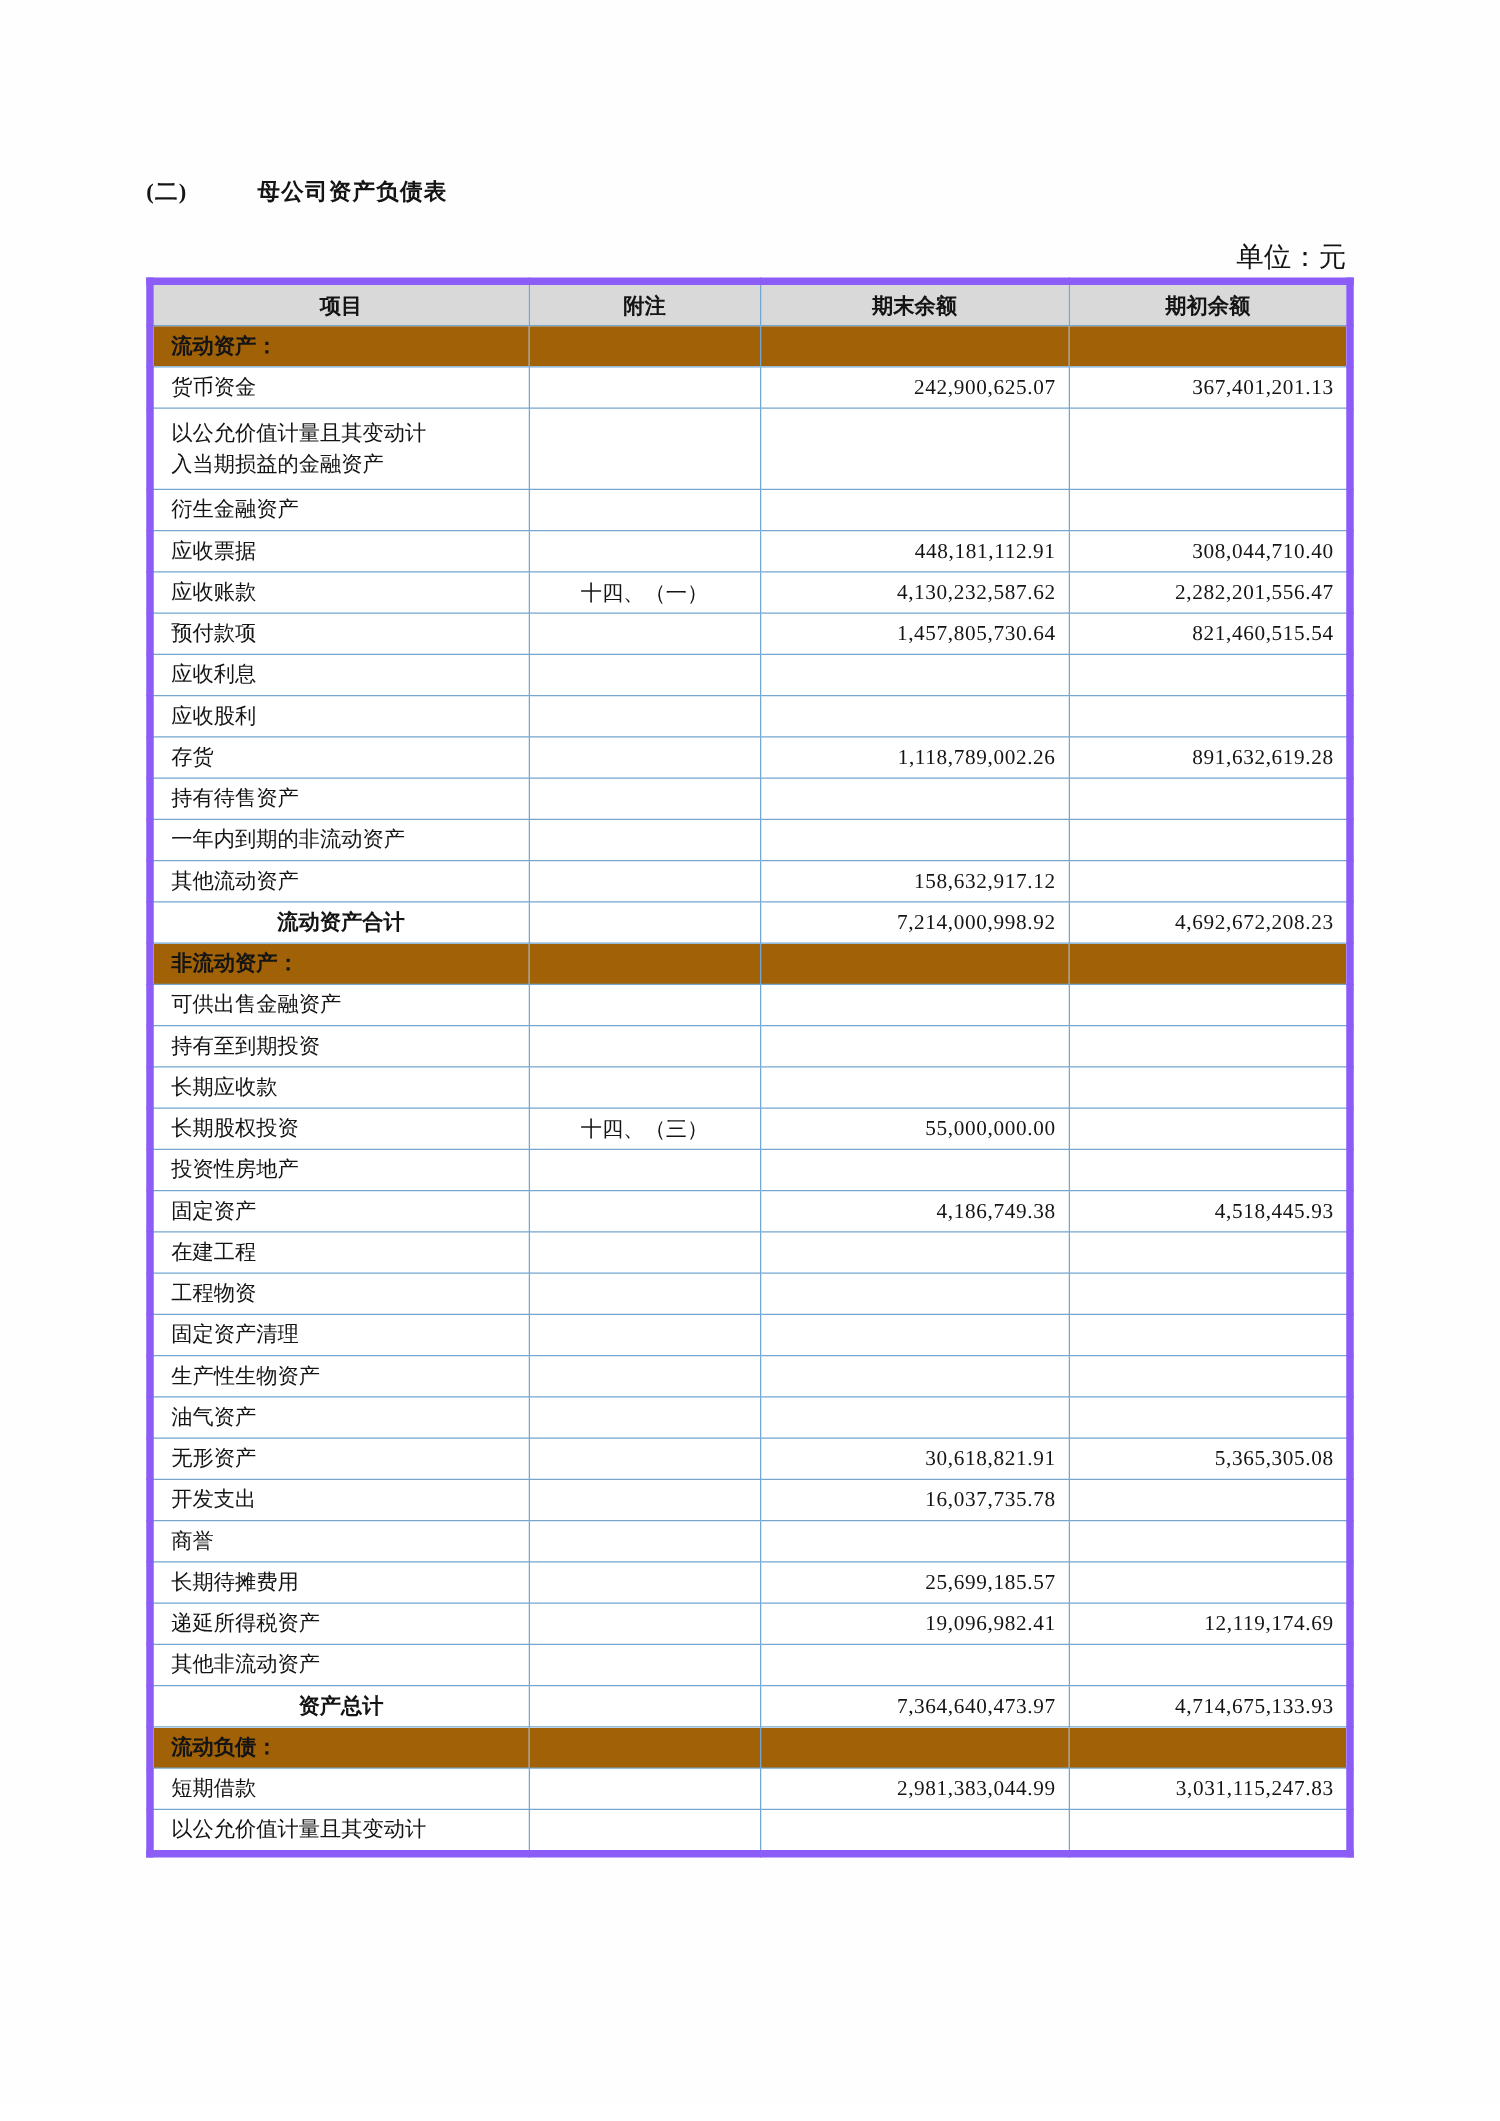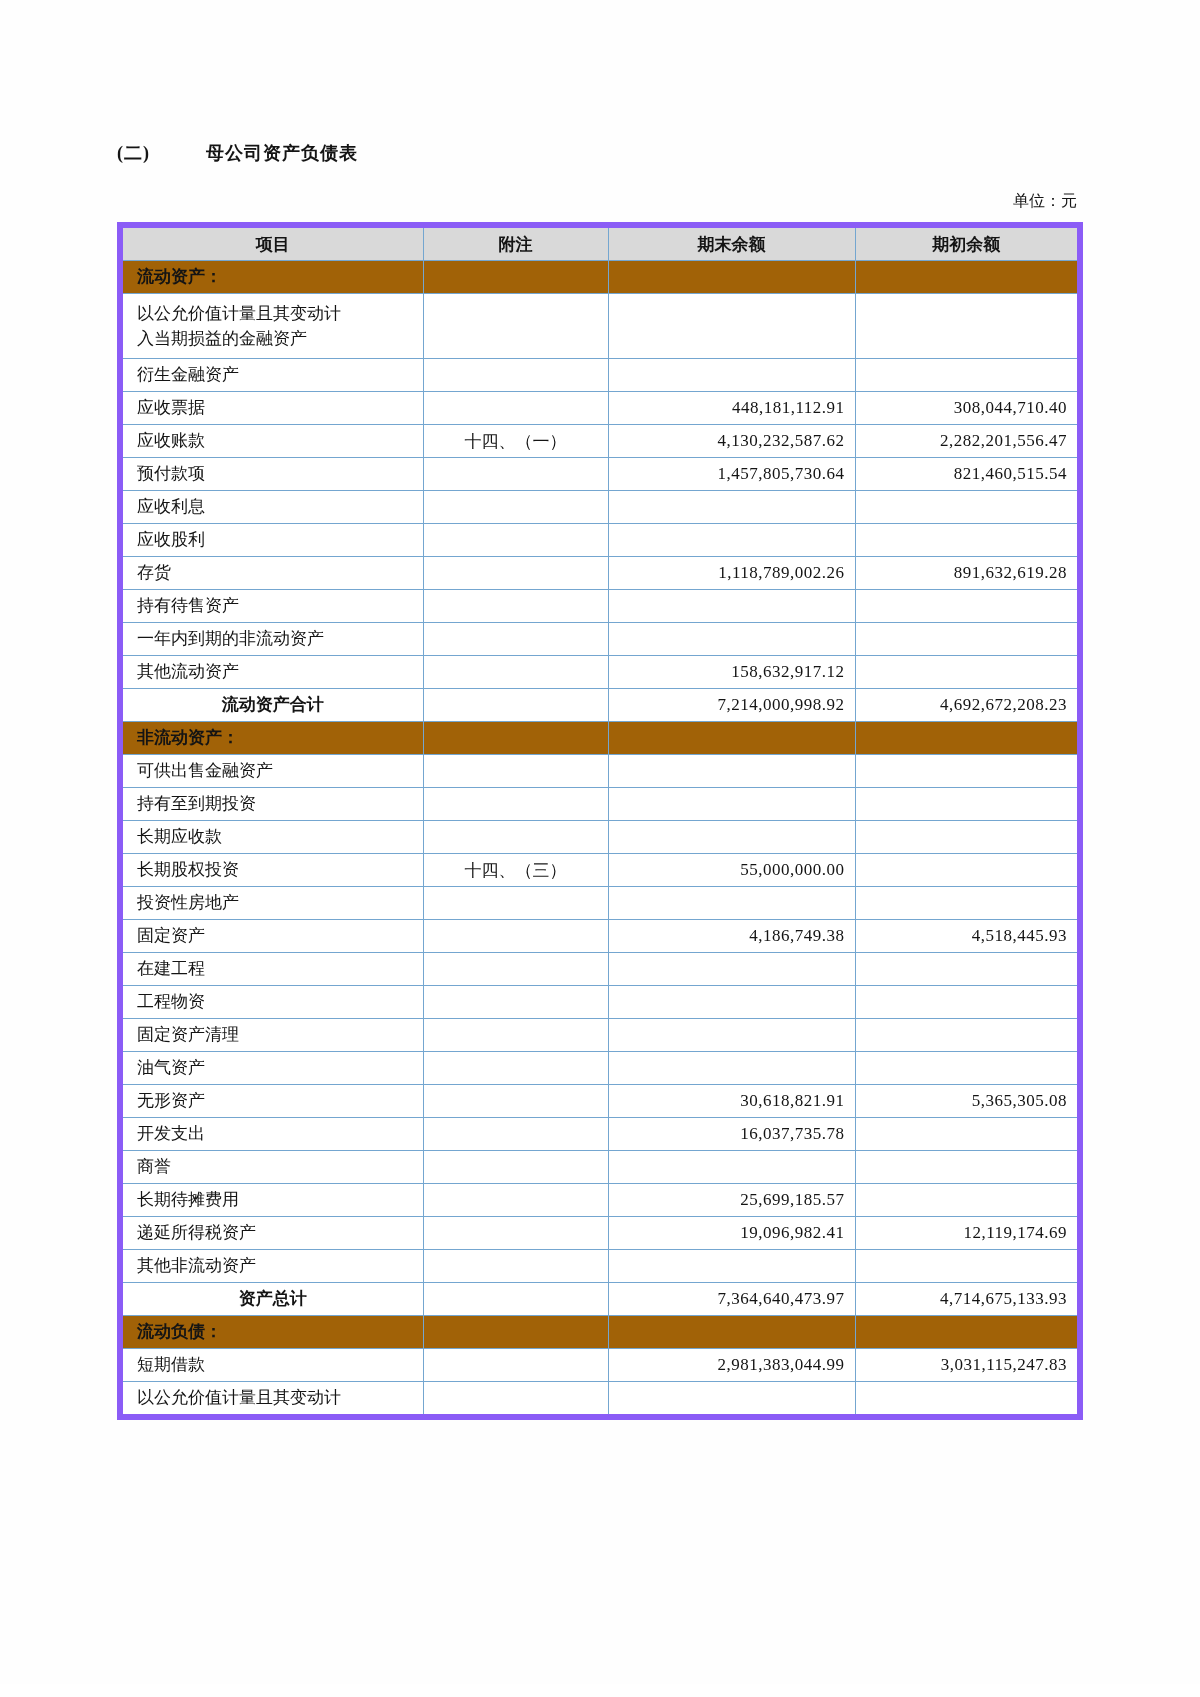--- a/index.html
+++ b/index.html
@@ -30,21 +30,21 @@
     white-space: nowrap;
   }
   .doc-title .num {
     display: inline-block;
     margin-right: 56px;
   }
   .unit-label {
     position: absolute;
     right: 123px;
     top: 191px;
-    font-size: 16px;
+    font-size: 22px;
   }
   table.sheet {
     position: absolute;
     left: 117px;
     top: 222px;
     width: 960px;
     border-collapse: collapse;
     table-layout: fixed;
     border: 6px solid #8b5cf6;
   }
@@ -125,20 +125,26 @@
         <th>期初余额</th>
       </tr>
     </thead>
     <tbody id="table-body">
         <tr class="section">
     <td class="c-item">流动资产：</td>
     <td class="c-note"></td>
     <td class="c-num"></td>
     <td class="c-num"></td>
   </tr>
+        <tr class="item">
+    <td class="c-item">货币资金</td>
+    <td class="c-note"></td>
+    <td class="c-num">242,900,625.07</td>
+    <td class="c-num">367,401,201.13</td>
+  </tr>
         <tr class="item tall">
     <td class="c-item">以公允价值计量且其变动计
 入当期损益的金融资产</td>
     <td class="c-note"></td>
     <td class="c-num"></td>
     <td class="c-num"></td>
   </tr>
         <tr class="item">
     <td class="c-item">衍生金融资产</td>
     <td class="c-note"></td>
@@ -259,20 +265,26 @@
     <td class="c-num"></td>
     <td class="c-num"></td>
   </tr>
         <tr class="item">
     <td class="c-item">固定资产清理</td>
     <td class="c-note"></td>
     <td class="c-num"></td>
     <td class="c-num"></td>
   </tr>
         <tr class="item">
+    <td class="c-item">生产性生物资产</td>
+    <td class="c-note"></td>
+    <td class="c-num"></td>
+    <td class="c-num"></td>
+  </tr>
+        <tr class="item">
     <td class="c-item">油气资产</td>
     <td class="c-note"></td>
     <td class="c-num"></td>
     <td class="c-num"></td>
   </tr>
         <tr class="item">
     <td class="c-item">无形资产</td>
     <td class="c-note"></td>
     <td class="c-num">30,618,821.91</td>
     <td class="c-num">5,365,305.08</td>

